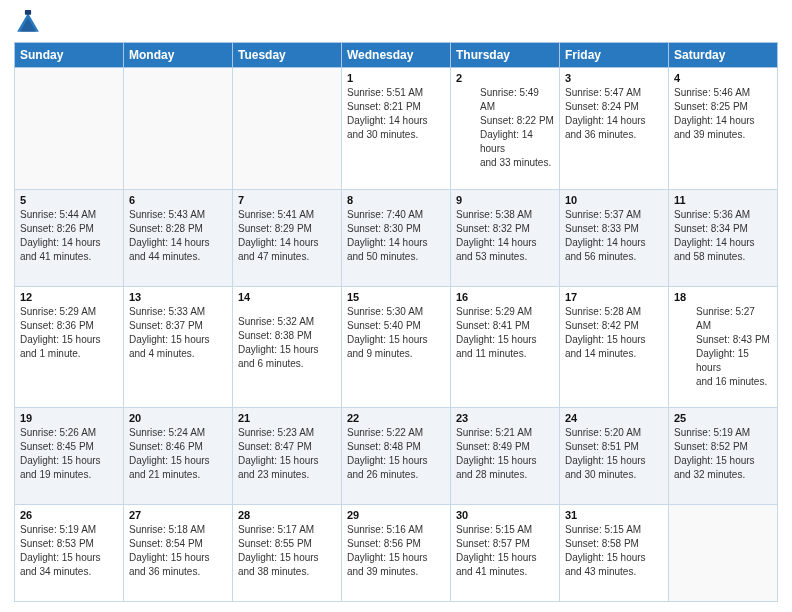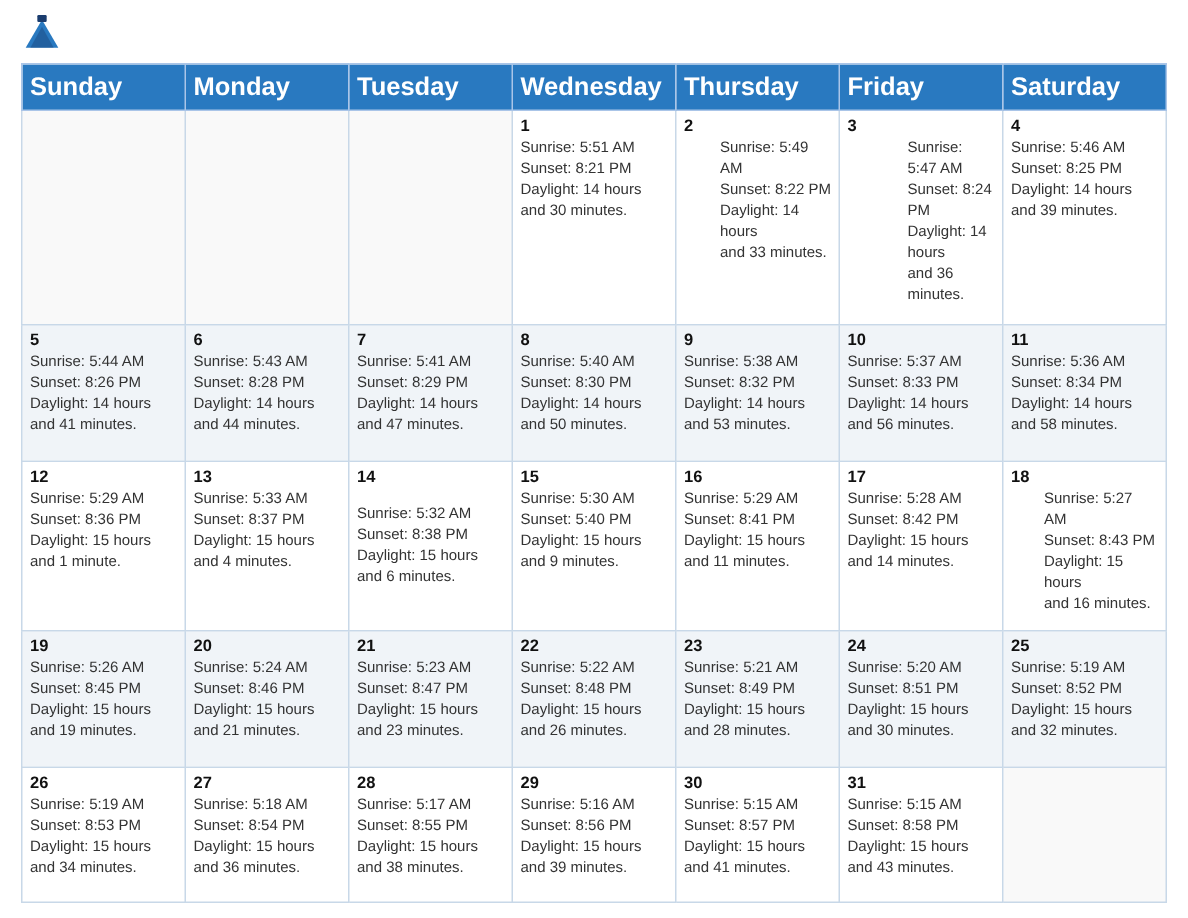--- a/index.html
+++ b/index.html
@@ -55,21 +55,21 @@
     }
     .calendar {
       flex: 1;
       border-collapse: collapse;
       width: 100%;
       table-layout: fixed;
     }
     .calendar th {
       background: #2979c0;
       color: #fff;
-      font-size: 17px;
+      font-size: 12px;
       font-weight: bold;
       text-align: left;
       padding: 5px 5px;
       border: 1px solid #aac5e8;
     }
     .calendar td {
       border: 1px solid #c8d8e8;
       vertical-align: top;
       padding: 4px 5px;
       font-size: 9.5px;
@@ -144,21 +144,21 @@
           </td>
           <td>
             <span class="day-num">2</span>
             <div class="day-info" style="white-space: pre-line; margin-left: 24px;">Sunrise: 5:49 AM
 Sunset: 8:22 PM
 Daylight: 14 hours
 and 33 minutes.</div>
           </td>
           <td>
             <span class="day-num">3</span>
-            <div class="day-info" style="white-space: pre-line; margin-left: 40px;">Sunrise: 5:47 AM
+            <div class="day-info" style="white-space: pre-line;">Sunrise: 5:47 AM
 Sunset: 8:24 PM
 Daylight: 14 hours
 and 36 minutes.</div>
           </td>
           <td>
             <span class="day-num">4</span>
             <div class="day-info" style="white-space: pre-line;">Sunrise: 5:46 AM
 Sunset: 8:25 PM
 Daylight: 14 hours
 and 39 minutes.</div>
@@ -181,21 +181,21 @@
           </td>
           <td>
             <span class="day-num">7</span>
             <div class="day-info" style="white-space: pre-line;">Sunrise: 5:41 AM
 Sunset: 8:29 PM
 Daylight: 14 hours
 and 47 minutes.</div>
           </td>
           <td>
             <span class="day-num">8</span>
-            <div class="day-info" style="white-space: pre-line;">Sunrise: 5:40 AM
+            <div class="day-info" style="white-space: pre-line;">Sunrise: 7:40 AM
 Sunset: 8:30 PM
 Daylight: 14 hours
 and 50 minutes.</div>
           </td>
           <td>
             <span class="day-num">9</span>
             <div class="day-info" style="white-space: pre-line;">Sunrise: 5:38 AM
 Sunset: 8:32 PM
 Daylight: 14 hours
 and 53 minutes.</div>

